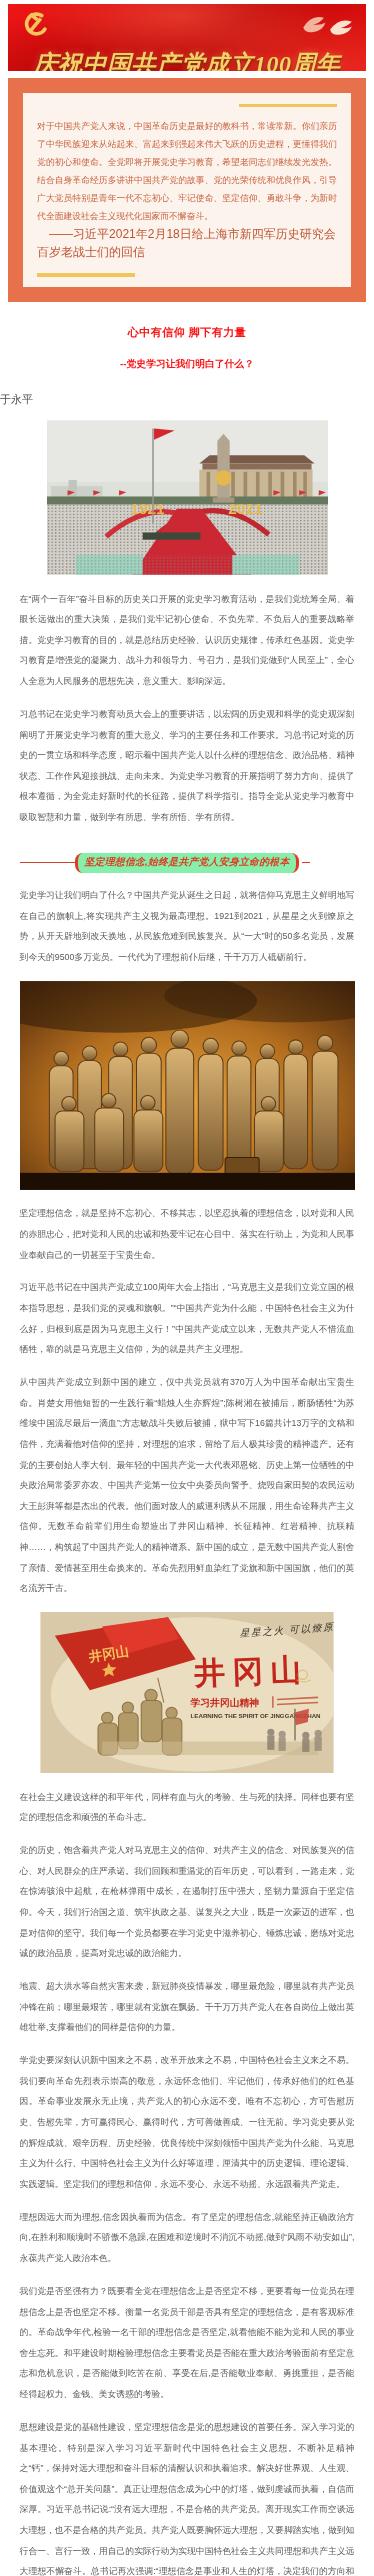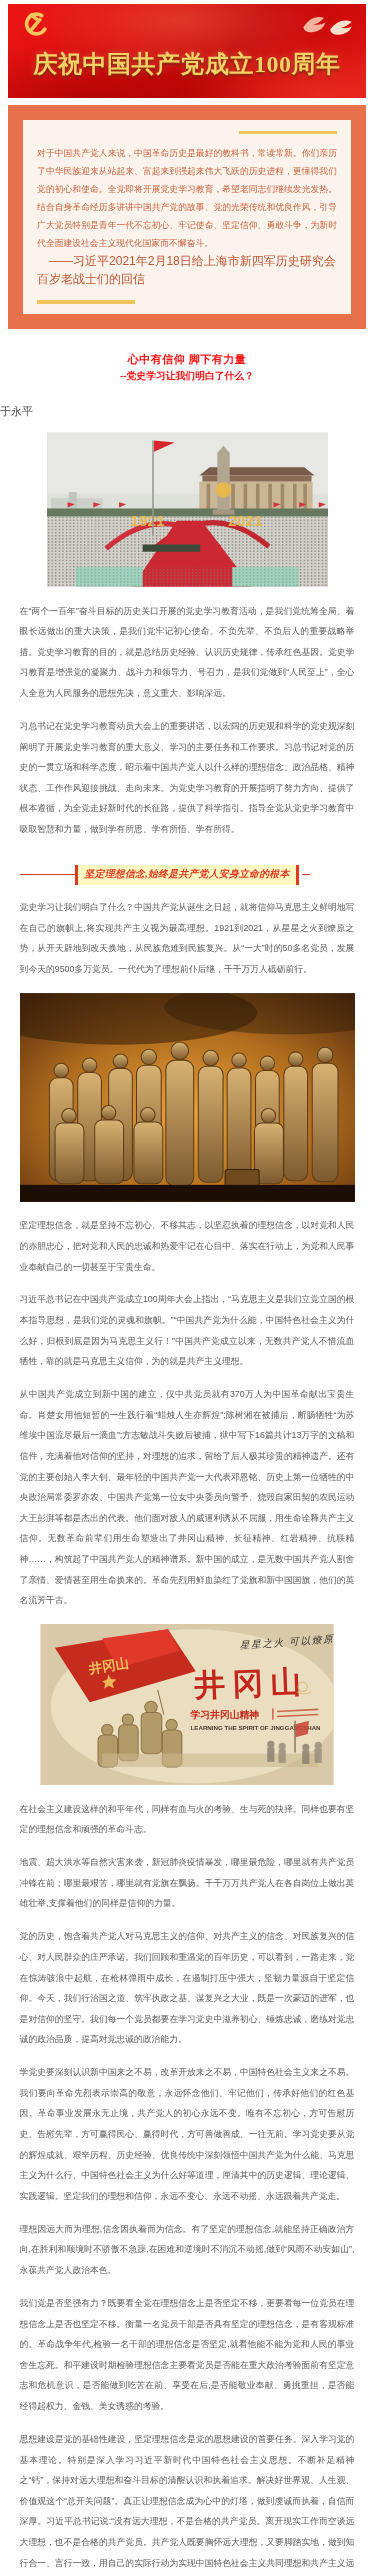--- a/index.html
+++ b/index.html
@@ -4,22 +4,23 @@
 <style>
   * { margin:0; padding:0; box-sizing:border-box; }
   html,body { background:#ffffff; }
   body {
     width:374px; margin:0 auto;
     font-family:"Liberation Sans","DejaVu Sans",sans-serif;
     color:#595959;
   }
   
   .banner {
-    position:relative; margin:4.1px 7.7px 0; height:94px; overflow:hidden;
+    position:relative; margin:4.1px 7.7px 0; height:67px; overflow:hidden;
     background:linear-gradient(130deg,#ee1616 0%,#d50b0c 35%,#c10607 60%,#e01212 100%);
+    font-style:italic;
   }
   .banner::before {
     content:""; position:absolute; inset:0;
     background:
       radial-gradient(ellipse 216px 77px at 48% 18%, rgba(255,120,90,.40), rgba(255,120,90,0) 70%),
       radial-gradient(ellipse 268px 93px at 20% 110%, rgba(150,0,0,.55), rgba(150,0,0,0) 70%),
       radial-gradient(ellipse 216px 82px at 88% 95%, rgba(255,90,60,.35), rgba(255,90,60,0) 70%);
   }
   .banner-emblem { position:absolute; left:13.4px; top:8.2px; }
   .banner-doves  { position:absolute; right:9.3px; top:7.2px; }
@@ -42,44 +43,44 @@
   }
   .quote-attr {
     color:#bd5433; font-size:12px; line-height:18px; font-weight:normal; text-indent:1em;
   }
   
   .art-title {
     margin-top:23px; text-align:center;
     color:#fa1414; font-size:11px; font-weight:bold; letter-spacing:0.5px;
   }
   .art-subtitle {
-    margin-top:3px; text-align:center;
+    margin-top:18px; text-align:center;
     color:#fa1414; font-size:9.8px; font-weight:bold;
   }
   .art-author { margin:20.6px 0 7.2px; text-align:left; color:#4c4c4c; font-size:11px; }
   
   .content { padding:0 19.6px 5.2px; }
   .content p.para {
     font-size:8.8px; line-height:20.6px; text-align:justify; color:#595959;
     margin:12.4px 0;
   }
   .photo { display:block; margin:13.4px auto; }
   .photo svg { display:block; }
   
   .sec-header {
     display:grid; grid-template-columns:1fr auto 1fr; align-items:center;
     margin:25px 0 10.3px;
   }
   .sec-header .line-l { height:1px; background:#d2422a; align-self:center; }
   .sec-header .line-r { height:1px; width:8.2px; background:#d2422a; margin-left:3.1px; }
   .sec-badge {
-    background:#fef9c3; padding:3.6px 6.2px;
+    background:#86efac; padding:3.6px 6.2px;
     border-left:3.6px solid #e03a21; border-right:3.6px solid #e03a21;
     color:#e03a21; font-size:9.8px; font-weight:bold; font-style:italic;
-    white-space:nowrap; letter-spacing:0.3px;
+    white-space:nowrap; letter-spacing:0.3px;border-radius:8px;
   }
 </style>
 </head>
 <body>
 
 <div class="banner">
   <span class="banner-emblem">
     <svg width="27" height="27" viewBox="0 0 52 52">
       <path d="M40 7 A 19 19 0 1 0 46 33" fill="none" stroke="#f2c55e" stroke-width="7" stroke-linecap="round"></path>
       <rect x="24" y="8" width="7" height="34" rx="2" transform="rotate(40 27 25)" fill="#f2c55e"></rect>
@@ -301,21 +302,21 @@
           <rect x="463" y="244" width="14" height="26" fill="#9a8f7c"></rect>
         <circle cx="516" cy="240" r="7" fill="#8d8271"></circle>
           <rect x="509" y="246" width="14" height="26" fill="#8d8271"></rect>
         <circle cx="540" cy="236" r="7" fill="#9a8f7c"></circle>
           <rect x="533" y="242" width="14" height="28" fill="#9a8f7c"></rect>
       </g>
     </svg>
   </div>
 
   <p class="para">在社会主义建设这样的和平年代，同样有血与火的考验、生与死的抉择。同样也要有坚定的理想信念和顽强的革命斗志。</p>
+  <p class="para">党的历史，饱含着共产党人对马克思主义的信仰、对共产主义的信念、对民族复兴的信心、对人民群众的庄严承诺。我们回顾和重温党的百年历史，可以看到，一路走来，党在惊涛骇浪中起航，在枪林弹雨中成长，在遏制打压中强大，坚韧力量源自于坚定信仰。今天，我们行治国之道、筑牢执政之基、谋复兴之大业，既是一次豪迈的进军，也是对信仰的坚守。我们每一个党员都要在学习党史中滋养初心、锤炼忠诚，磨练对党忠诚的政治品质，提高对党忠诚的政治能力。</p>
   <p class="para">地震、超大洪水等自然灾害来袭，新冠肺炎疫情暴发，哪里最危险，哪里就有共产党员冲锋在前；哪里最艰苦，哪里就有党旗在飘扬。千千万万共产党人在各自岗位上做出英雄壮举,支撑着他们的同样是信仰的力量。</p>
-  <p class="para">党的历史，饱含着共产党人对马克思主义的信仰、对共产主义的信念、对民族复兴的信心、对人民群众的庄严承诺。我们回顾和重温党的百年历史，可以看到，一路走来，党在惊涛骇浪中起航，在枪林弹雨中成长，在遏制打压中强大，坚韧力量源自于坚定信仰。今天，我们行治国之道、筑牢执政之基、谋复兴之大业，既是一次豪迈的进军，也是对信仰的坚守。我们每一个党员都要在学习党史中滋养初心、锤炼忠诚，磨练对党忠诚的政治品质，提高对党忠诚的政治能力。</p>
   <p class="para">学党史要深刻认识新中国来之不易，改革开放来之不易，中国特色社会主义来之不易。我们要向革命先烈表示崇高的敬意，永远怀念他们、牢记他们，传承好他们的红色基因。革命事业发展永无止境，共产党人的初心永远不变。唯有不忘初心，方可告慰历史、告慰先辈，方可赢得民心、赢得时代，方可善做善成、一往无前。学习党史要从党的辉煌成就、艰辛历程、历史经验、优良传统中深刻领悟中国共产党为什么能、马克思主义为什么行、中国特色社会主义为什么好等道理，厘清其中的历史逻辑、理论逻辑、实践逻辑。坚定我们的理想和信仰，永远不变心、永远不动摇、永远跟着共产党走。</p>
   <p class="para">理想因远大而为理想,信念因执着而为信念。有了坚定的理想信念,就能坚持正确政治方向,在胜利和顺境时不骄傲不急躁,在困难和逆境时不消沉不动摇,做到“风雨不动安如山”,永葆共产党人政治本色。</p>
   <p class="para">我们党是否坚强有力？既要看全党在理想信念上是否坚定不移，更要看每一位党员在理想信念上是否也坚定不移。衡量一名党员干部是否具有坚定的理想信念，是有客观标准的。革命战争年代,检验一名干部的理想信念是否坚定,就看他能不能为党和人民的事业舍生忘死。和平建设时期检验理想信念主要看党员是否能在重大政治考验面前有坚定意志和危机意识，是否能做到吃苦在前、享受在后,是否能敬业奉献、勇挑重担，是否能经得起权力、金钱、美女诱惑的考验。</p>
   <p class="para">思想建设是党的基础性建设，坚定理想信念是党的思想建设的首要任务。深入学习党的基本理论。特别是深入学习习近平新时代中国特色社会主义思想。不断补足精神之“钙”，保持对远大理想和奋斗目标的清醒认识和执着追求。解决好世界观、人生观、价值观这个“总开关问题”。真正让理想信念成为心中的灯塔，做到虔诚而执着，自信而深厚。习近平总书记说:“没有远大理想，不是合格的共产党员。离开现实工作而空谈远大理想，也不是合格的共产党员。共产党人既要胸怀远大理想，又要脚踏实地，做到知行合一、言行一致，用自己的实际行动为实现中国特色社会主义共同理想和共产主义远大理想不懈奋斗。总书记再次强调:“理想信念是事业和人生的灯塔，决定我们的方向和立场，也决定我们的言论和行动。”“信仰认定了，就要信上一辈子。否则就会出大问题。”对党的信仰，在任何时侯都不能动摇，没有信仰就如墙上的草，立场不坚定，左右摇摆。爱党是共产党员最大的政治。</p>
 
 </div>
 
 
 </body></html>

